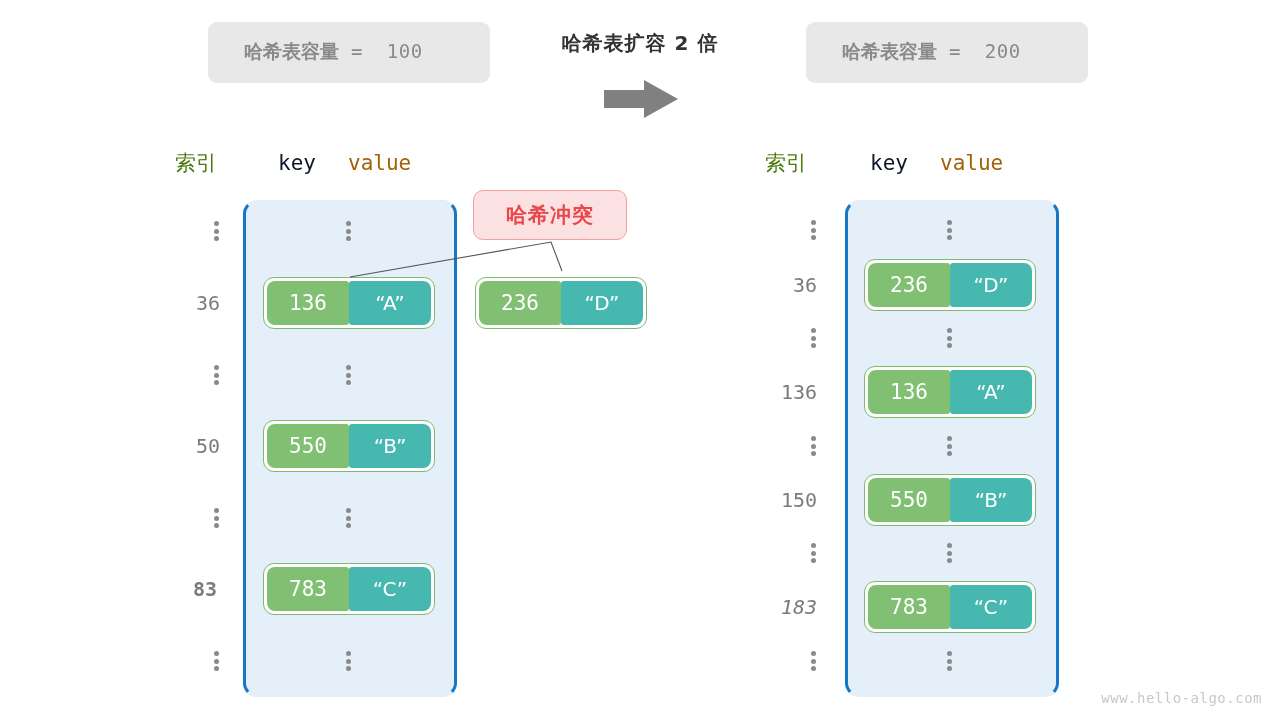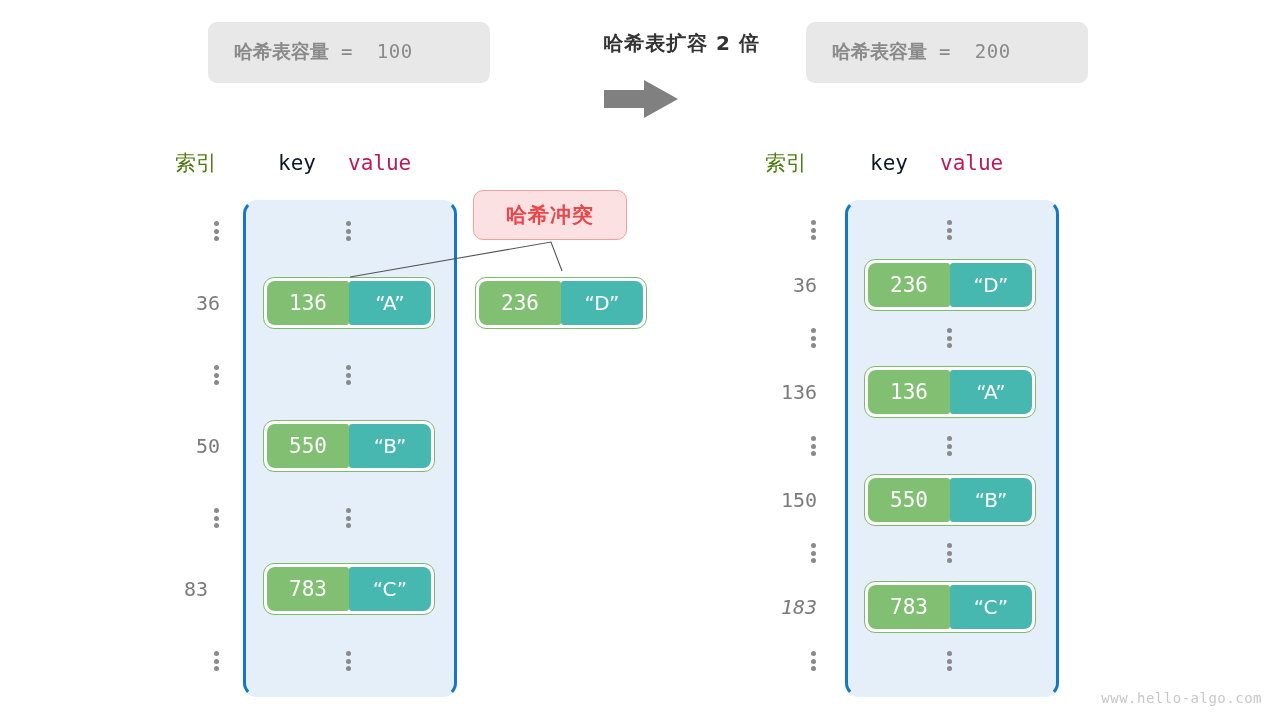--- a/index.html
+++ b/index.html
@@ -13,21 +13,21 @@
     font-family: "DejaVu Sans", sans-serif;
     overflow: hidden;
     position: relative;
   }
 
   
   .info-box {
     position: absolute;
     background: #e8e8e8;
     border-radius: 9px;
-    padding: 14px 26px 16px 26px;
+    padding: 14px 26px 16px 36px;
     box-sizing: border-box;
   }
   .info-line {
     font-family: "DejaVu Sans Mono", monospace;
     font-size: 19px;
     color: #8a8a8a;
     letter-spacing: 0.5px;
     white-space: pre;
     line-height: 1.62;
   }
@@ -39,21 +39,21 @@
 
   #info-left  { left: 208px; top: 22px;  width: 282px; }
   #info-right { left: 806px; top: 22px;  width: 282px; }
 
   
   #transform-title {
     position: absolute;
     left: 520px;
     top: 30px;
     width: 240px;
-    text-align: right;
+    text-align: center;
     font-size: 20px;
     font-weight: bold;
     color: #333333;
     letter-spacing: 1px;
   }
   #transform-arrow {
     position: absolute;
     left: 604px;
     top: 80px;
     width: 74px;
@@ -65,21 +65,21 @@
     position: absolute;
     top: 148px;
     height: 30px;
     font-family: "DejaVu Sans Mono", monospace;
     font-size: 21px;
     line-height: 30px;
     white-space: nowrap;
   }
   .hdr-index { color: #4d7c0f; font-family: "DejaVu Sans", sans-serif; }
   .hdr-key   { color: #0f172a; }
-  .hdr-value { color: #be185d; }
+  .hdr-value { color: #a16207; }
 
   
   .bucket-table {
     position: absolute;
     background: #e4eff9;
     border-left: 3px solid #1677c4;
     border-right: 3px solid #1677c4;
     border-top: 3px solid transparent;
     border-bottom: 3px solid transparent;
     border-radius: 14px;
@@ -246,21 +246,21 @@
     <div class="vdots" style="left: 214px; top: 508px;">
       <i></i>
       <i></i>
       <i></i>
     </div>
     <div class="vdots" style="left: 346px; top: 508px;">
       <i></i>
       <i></i>
       <i></i>
     </div>
-    <div class="row-index" style="left: 148px; width: 60px; top: 579px;">83</div>
+    <div class="row-index" style="left: 157px; width: 60px; top: 579px; font-weight: bold;">83</div>
     <div class="pair" style="left: 263px; top: 563px; width: 172px; height: 52px;">
       <div class="key-cell" style="width: 82px;">783</div>
       <div class="val-cell" style="width: 82px;">“C”</div>
     </div>
     <div class="vdots" style="left: 214px; top: 651px;">
       <i></i>
       <i></i>
       <i></i>
     </div>
     <div class="vdots" style="left: 346px; top: 651px;">

